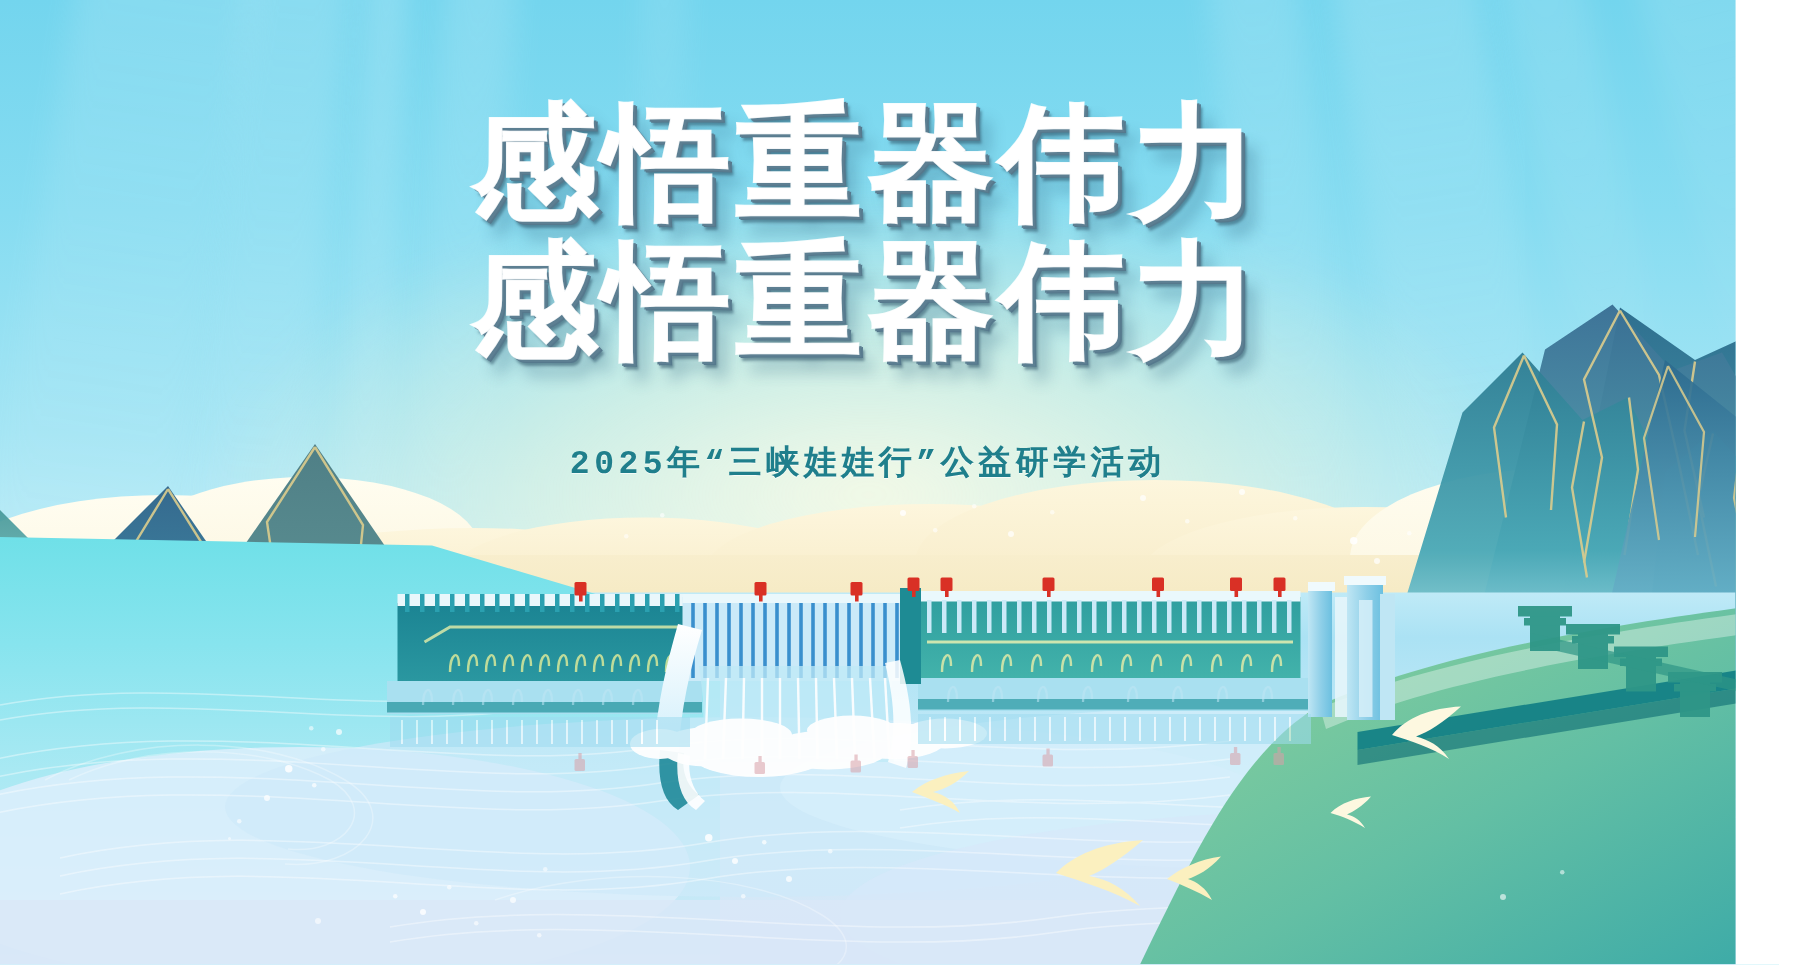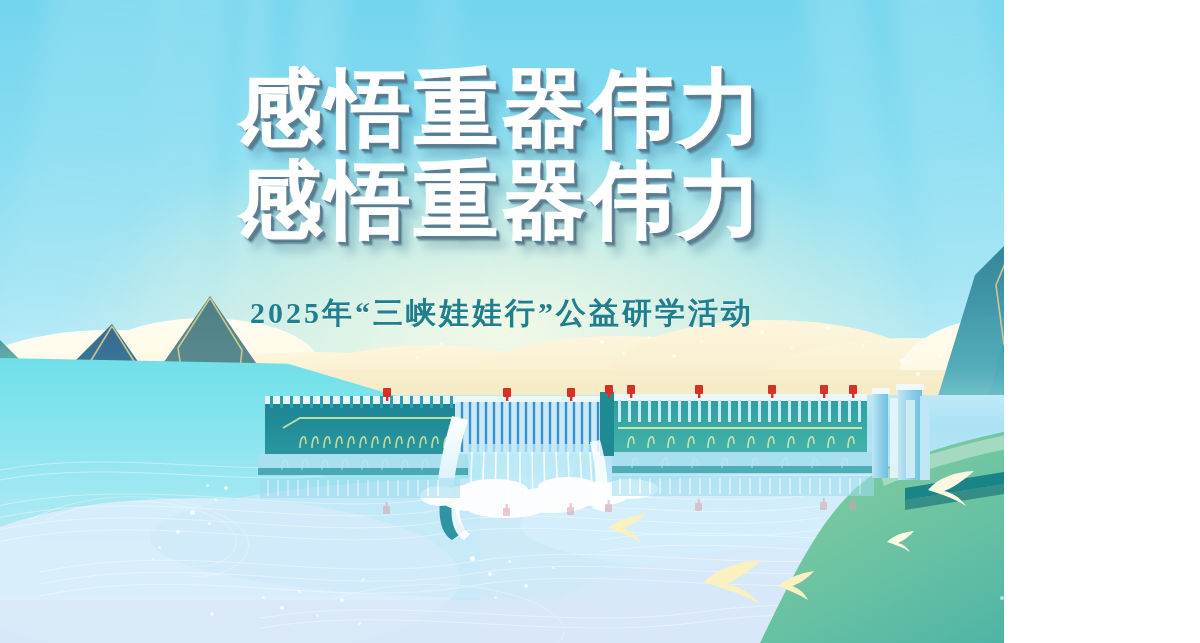--- a/index.html
+++ b/index.html
@@ -1,21 +1,21 @@
 <!DOCTYPE html>
 <html lang="zh"><head>
 <meta charset="utf-8">
 <title>banner</title>
 <style>
   html,body{margin:0;padding:0;background:#ffffff;}
   *{box-sizing:border-box;}
 
   #stage{
     position:relative;
-    width:1004px;height:643px;
+    width:1157px;height:643px;
     overflow:hidden;
     font-family:"Liberation Sans","DejaVu Sans",sans-serif;
     background:#8fe0f2;
   }
   .layer{position:absolute;inset:0;pointer-events:none;}
 
   
   #sky{
     background:
       linear-gradient(180deg,#73d5ee 0%,#86dcf1 22%,#a4e5f4 45%,#c5eef8 62%,#dff5fb 74%,#eaf6fb 82%,#e8f3fb 100%);
@@ -75,23 +75,23 @@
     text-shadow:
        2px 2px 0 #5d7f92,
        3px 3px 0 #56798d,
        4px 5px 2px rgba(44,80,100,.55),
       10px 12px 10px rgba(40,90,120,.30);
     -webkit-text-stroke:1px rgba(255,255,255,.9);
   }
   #subtitle{
     position:absolute;left:0;right:0;top:293px;
     text-align:center;z-index:40;
-    font-family:Liberation Serif, serif;
+    font-family:Liberation Mono, monospace;
     font-weight:700;
-    font-size:30px;
+    font-size:22px;
     letter-spacing:3px;
     color:#1f7f8c;
     text-shadow:0 1px 0 rgba(255,255,255,.65);
   }
 
   
   .bird{position:absolute;}
   .dot{position:absolute;border-radius:50%;background:#fff;}
 </style>
 </head>

